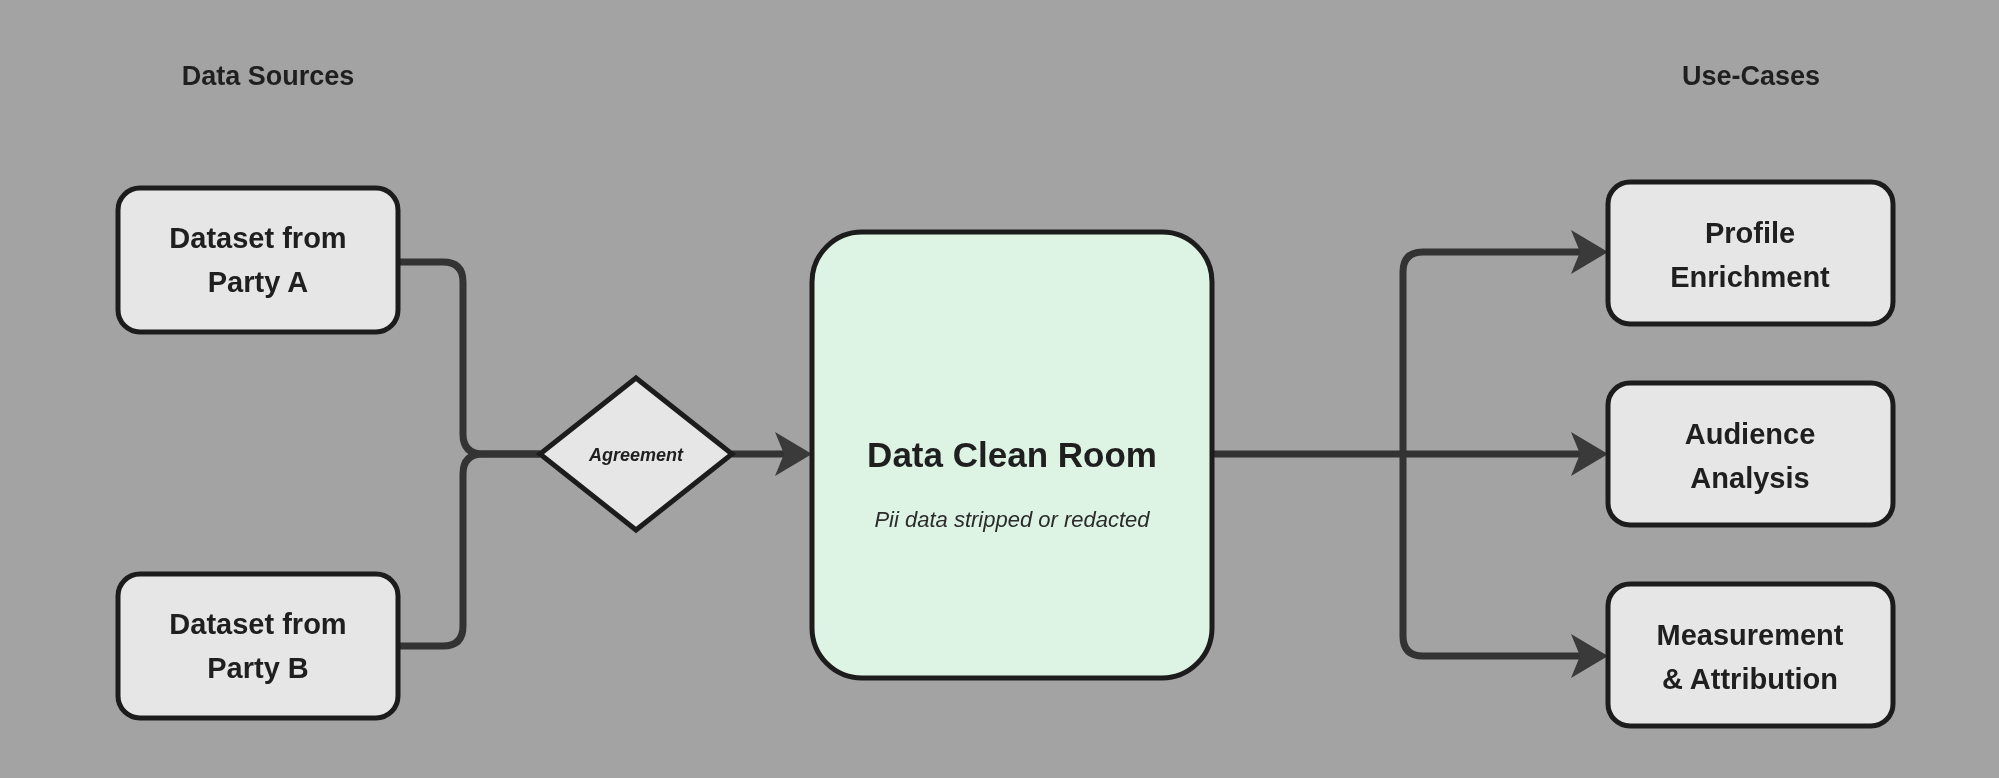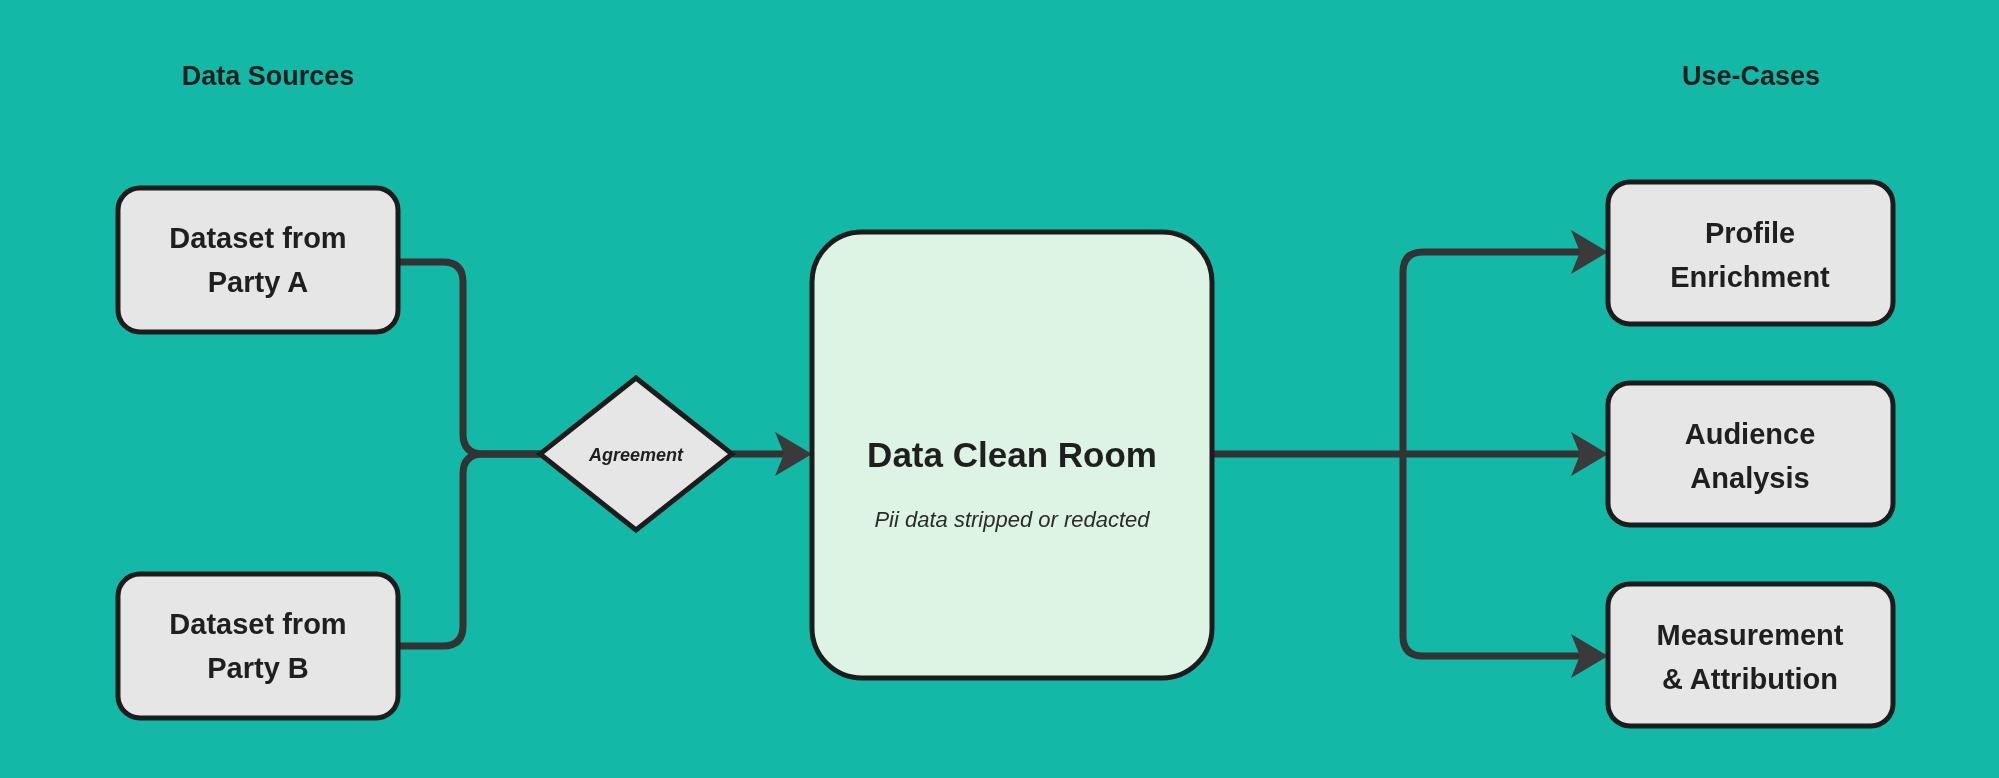--- a/index.html
+++ b/index.html
@@ -11,21 +11,21 @@
   body {
     width: 1999px;
     height: 778px;
     font-family: "Liberation Sans", sans-serif;
     overflow: hidden;
   }
   #diagram-root {
     position: relative;
     width: 1999px;
     height: 778px;
-    background: #14b8a6;
+    background: #a3a3a3;
   }
   svg.diagram-svg {
     position: absolute;
     top: 0;
     left: 0;
     width: 1999px;
     height: 778px;
     display: block;
   }
   .col-header {

